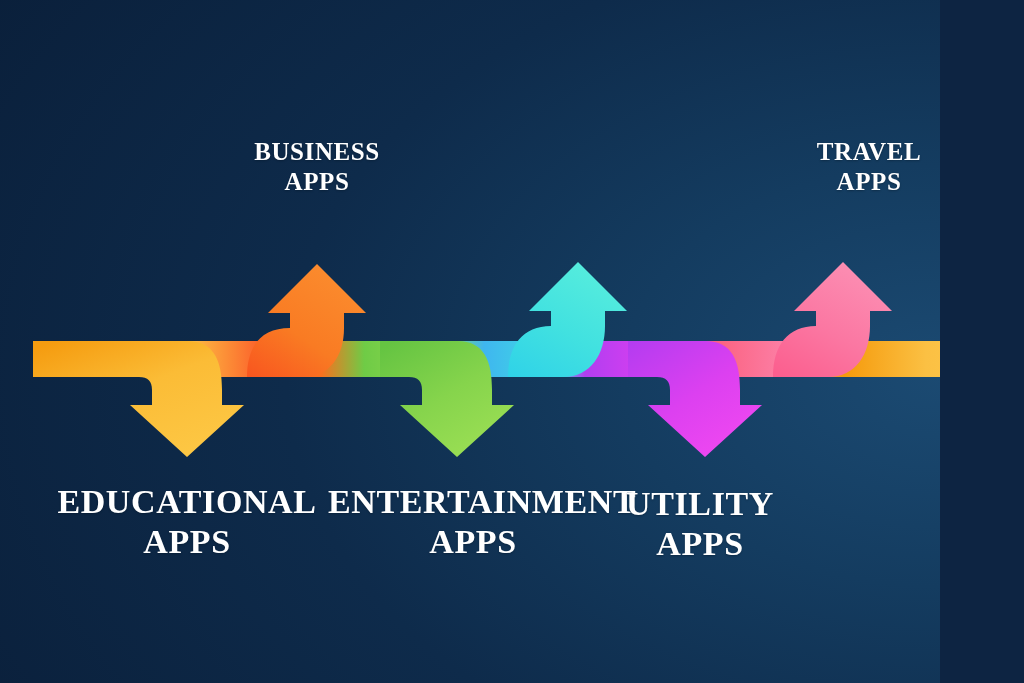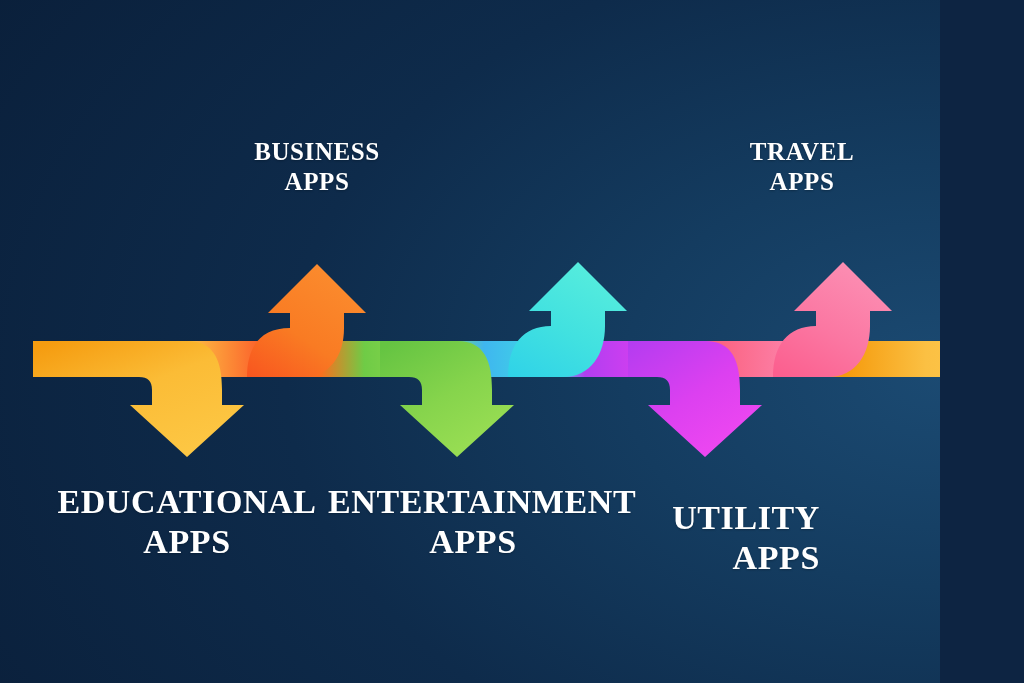--- a/index.html
+++ b/index.html
@@ -180,25 +180,25 @@
              L 870,311
              L 870,326
              C 870,354 856,377 828,377
              Z"></path>
   </svg>
 
   <div class="label top" style="left:177px; top:137px; width:280px;">BUSINESS
 APPS</div>
 
 
-  <div class="label top" style="left:682px; top:137px; width:240px;">TRAVEL
+  <div class="label top" style="left:749px; top:137px; width:240px;">TRAVEL
 APPS</div>
 
   <div class="label bottom" style="left:47px; top:482px; width:280px;">EDUCATIONAL
 APPS</div>
 
   <div class="label bottom" style="left:328px; top:482px; width:290px;">ENTERTAINMENT
 APPS</div>
 
-  <div class="label bottom" style="left:580px; top:498px; width:240px;text-align:right;">UTILITY
+  <div class="label bottom" style="left:580px; top:484px; width:240px;">UTILITY
 APPS</div>
 
 </div>
 
 </body></html>

